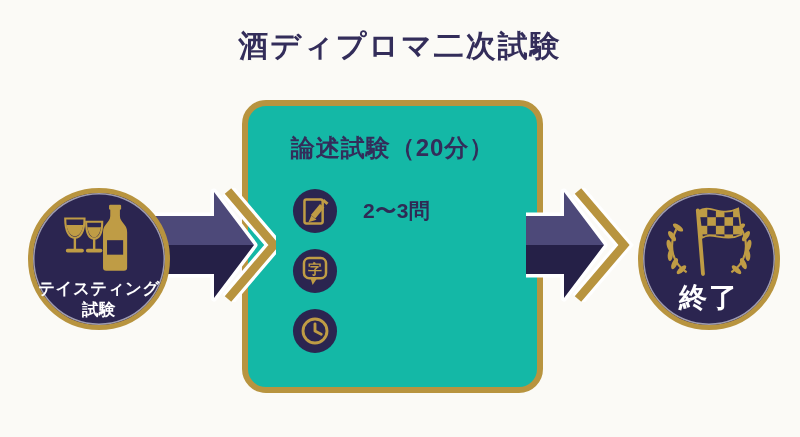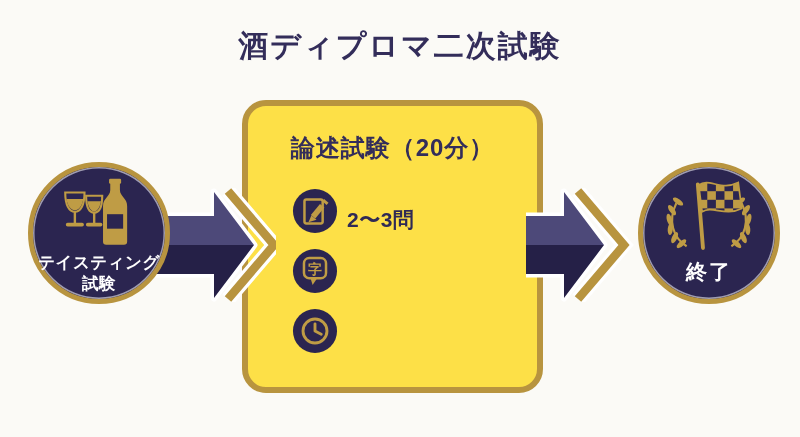--- a/index.html
+++ b/index.html
@@ -16,61 +16,61 @@
     position:absolute; top:26px; left:0; width:800px;
     text-align:center;
     font-size:30px; font-weight:800; letter-spacing:2px;
     color:#332d5a;
   }
 
   
   .essay-box {
     position:absolute; left:242px; top:100px;
     width:301px; height:293px;
-    background:#fde047;
+    background:#14b8a6;
     border:6px solid #b8943f;
     border-radius:24px;
     z-index:1;
   }
   .essay-box-title {
     margin-top:26px;
     text-align:center;
     font-size:24px; font-weight:800; letter-spacing:1px;
     color:#332d5a;
   }
   .essay-list { margin-top:24px; padding-left:44px; }
   .essay-item {
-    display:flex; align-items:flex-end; gap:9px;
+    display:flex; align-items:center; gap:25px;
     height:46px; margin-bottom:14px;
   }
   .item-icon { width:46px; height:46px; flex:0 0 46px; }
   .item-label {
     font-size:21px; font-weight:800; letter-spacing:0.5px;
     color:#2f2a55; white-space:nowrap;
   }
 
   
   .node-circle {
-    position:absolute; top:162px;
+    position:absolute; top:188px;
     width:142px; height:142px;
     background:#2b2550;
     border:5px solid #b8943f;
     border-radius:50%;
     box-shadow: inset 0 0 0 1.5px rgba(255,255,255,0.55);
     display:flex; flex-direction:column; align-items:center;
     z-index:3;
   }
   .node-start { left:28px; }
   .node-end   { left:638px; }
   .node-label {
     color:#ffffff; font-weight:800; text-align:center;
     font-size:16.5px; line-height:21px; letter-spacing:0.5px;
     white-space:nowrap;
   }
-  .node-label-end { font-size:21px; line-height:24px; letter-spacing:2px; color:#ffffff; font-weight:800; }
+  .node-label-end { font-size:28px; line-height:24px; letter-spacing:2px; color:#ffffff; font-weight:800; }
   .wine-icon-svg { width:82px; height:74px; margin-top:11px; }
   .flag-icon-svg { width:104px; height:86px; margin-top:7px; }
 
   
   .flow-arrow { position:absolute; top:188px; z-index:2; }
   .arrow-left  { left:148px; width:128px; height:114px; }
   .arrow-right { left:526px; width:112px; height:114px; }
 </style>
 </head>
 <body>

